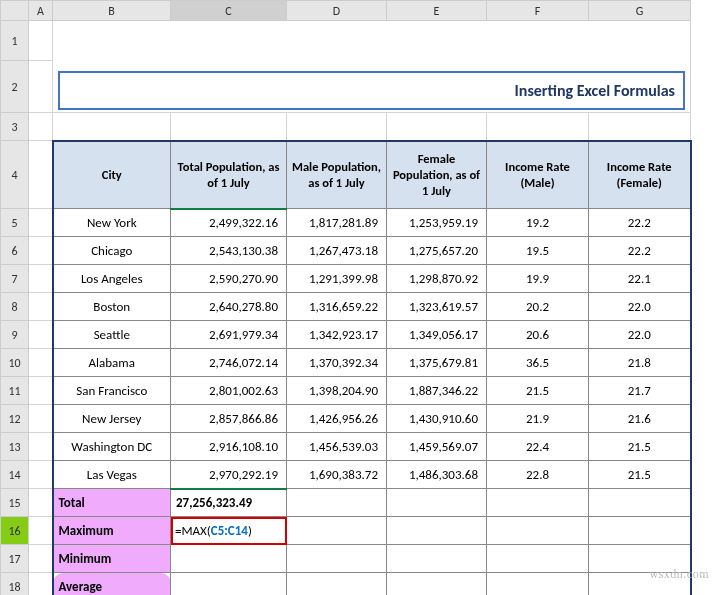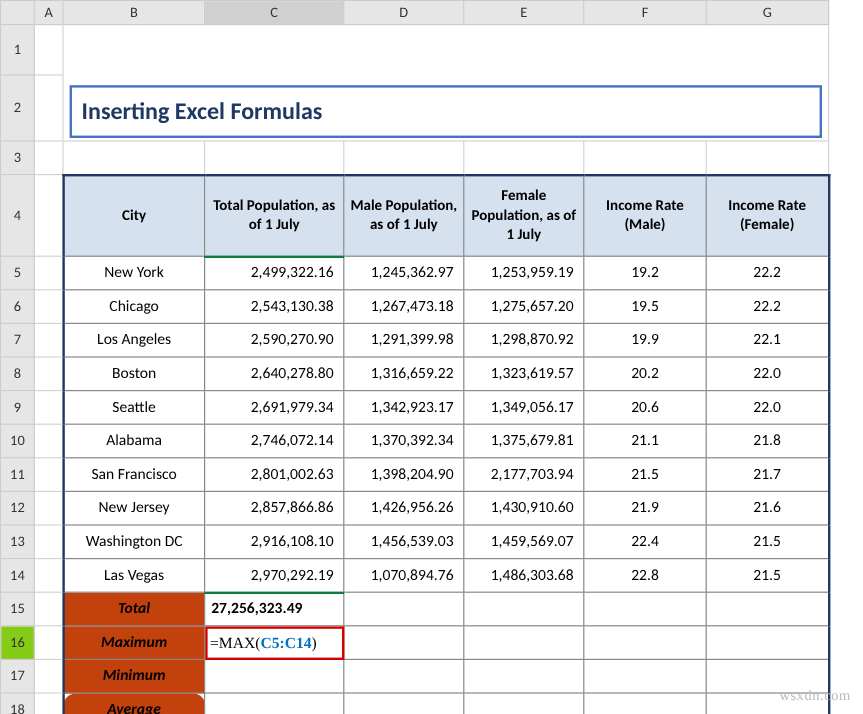--- a/index.html
+++ b/index.html
@@ -10,29 +10,29 @@
     .rowhdr { background: #e6e6e6; border: 1px solid #ccc; text-align: center; color: #333; font-size: 12px; width: 28px; }
     .rowhdr.active { background: #84cc16; }
     .cell { border: 1px solid #d4d4d4; height: 28px; padding: 2px 5px; text-align: center; vertical-align: middle; background: #fff; }
     .col-A { width: 24px; }
     .col-B { width: 118px; }
     .col-C { width: 116px; }
     .col-D { width: 100px; }
     .col-E { width: 100px; }
     .col-F { width: 102px; }
     .col-G { width: 102px; }
-    .title { background: #fff; border: 2px solid #4472c4; color: #1f3864; font-weight: bold; font-size: 20px; padding: 8px; text-align: left; margin-top: 48px; }
+    .title { background: #fff; border: 2px solid #4472c4; color: #1f3864; font-weight: bold; font-size: 16px; padding: 8px; text-align: right; margin-top: 48px; }
     .thead { background: #d6e1f0; font-weight: bold; text-align: center; padding: 4px; height: 68px; font-size: 12.5px; line-height: 1.25; }
     .tbody-city { text-align: center; padding: 4px; }
     .tbody-num { text-align: right; padding: 0 8px; }
     .tbody-rate { text-align: center; padding: 4px; margin-top: 18px; }
-    .totrow { background: #c2410c; font-weight: bold; text-align: center; font-style: italic; }
+    .totrow { background: #f0abfc; font-weight: bold; text-align: left; }
     .totval { font-weight: bold; text-align: left; padding-right: 8px; }
     .selcol { border: 1px solid #107c41; background: #fff; }
-    .selcell { position: relative; font-family: Liberation Serif, serif; }
+    .selcell { position: relative; }
     .redbox { outline: 2.5px solid #d40000; outline-offset: -2px; }
     .formula { font-size: 13px; text-align: left; padding-left: 4px; background: #fff; }
     .formula .fn { color: #000; }
     .formula .ref { color: #0070c0; font-weight: bold; }
     .watermark { position: absolute; right: 10px; bottom: 20px; color: #bbb; font-size: 12px; font-family: Liberation Serif, serif; letter-spacing: 0.5px; }
     .r1 { height: 22px; } .r2 { height: 36px; } .r3 { height: 20px; }
     .r17, .r18 { height: 28px; padding-left: 19px; }
     .bt { border-top: 2px solid #1f3864 !important; }
     .bb { border-bottom: 2px solid #1f3864 !important; border-radius: 10px; }
     .bl { border-left: 2px solid #1f3864 !important; }
@@ -85,21 +85,21 @@
     <td class="cell thead bt blk">Female Population, as of 1 July</td>
     <td class="cell thead bt blk">Income Rate (Male)</td>
     <td class="cell thead bt br blk">Income Rate (Female)</td>
   </tr>
 
   <tr>
         <td class="rowhdr">5</td>
         <td class="cell col-A"></td>
     <td class="cell tbody-city bl blk">New York</td>
     <td class="cell tbody-num selcol blk" style="border-top:2px solid #107c41">2,499,322.16</td>
-    <td class="cell tbody-num blk">1,245,362.97</td>
+    <td class="cell tbody-num blk">1,817,281.89</td>
     <td class="cell tbody-num blk">1,253,959.19</td>
     <td class="cell tbody-rate blk">19.2</td>
     <td class="cell tbody-rate br blk">22.2</td>
       </tr>
   <tr>
         <td class="rowhdr">6</td>
         <td class="cell col-A"></td>
     <td class="cell tbody-city bl blk">Chicago</td>
     <td class="cell tbody-num selcol blk">2,543,130.38</td>
     <td class="cell tbody-num blk">1,267,473.18</td>
@@ -137,30 +137,30 @@
     <td class="cell tbody-rate blk">20.6</td>
     <td class="cell tbody-rate br blk">22.0</td>
       </tr>
   <tr>
         <td class="rowhdr">10</td>
         <td class="cell col-A"></td>
     <td class="cell tbody-city bl blk">Alabama</td>
     <td class="cell tbody-num selcol blk">2,746,072.14</td>
     <td class="cell tbody-num blk">1,370,392.34</td>
     <td class="cell tbody-num blk">1,375,679.81</td>
-    <td class="cell tbody-rate blk">21.1</td>
+    <td class="cell tbody-rate blk">36.5</td>
     <td class="cell tbody-rate br blk">21.8</td>
       </tr>
   <tr>
         <td class="rowhdr">11</td>
         <td class="cell col-A"></td>
     <td class="cell tbody-city bl blk">San Francisco</td>
     <td class="cell tbody-num selcol blk">2,801,002.63</td>
     <td class="cell tbody-num blk">1,398,204.90</td>
-    <td class="cell tbody-num blk">2,177,703.94</td>
+    <td class="cell tbody-num blk">1,887,346.22</td>
     <td class="cell tbody-rate blk">21.5</td>
     <td class="cell tbody-rate br blk">21.7</td>
       </tr>
   <tr>
         <td class="rowhdr">12</td>
         <td class="cell col-A"></td>
     <td class="cell tbody-city bl blk">New Jersey</td>
     <td class="cell tbody-num selcol blk">2,857,866.86</td>
     <td class="cell tbody-num blk">1,426,956.26</td>
     <td class="cell tbody-num blk">1,430,910.60</td>
@@ -175,21 +175,21 @@
     <td class="cell tbody-num blk">1,456,539.03</td>
     <td class="cell tbody-num blk">1,459,569.07</td>
     <td class="cell tbody-rate blk">22.4</td>
     <td class="cell tbody-rate br blk">21.5</td>
       </tr>
   <tr>
         <td class="rowhdr">14</td>
         <td class="cell col-A"></td>
     <td class="cell tbody-city bl blk">Las Vegas</td>
     <td class="cell tbody-num selcol blk" style="border-bottom:2px solid #107c41">2,970,292.19</td>
-    <td class="cell tbody-num blk">1,070,894.76</td>
+    <td class="cell tbody-num blk">1,690,383.72</td>
     <td class="cell tbody-num blk">1,486,303.68</td>
     <td class="cell tbody-rate blk">22.8</td>
     <td class="cell tbody-rate br blk">21.5</td>
       </tr>
 
   <tr>
         <td class="rowhdr">15</td>
         <td class="cell col-A"></td>
     <td class="cell totrow bl blk">Total</td>
     <td class="cell totval blk">27,256,323.49</td>

